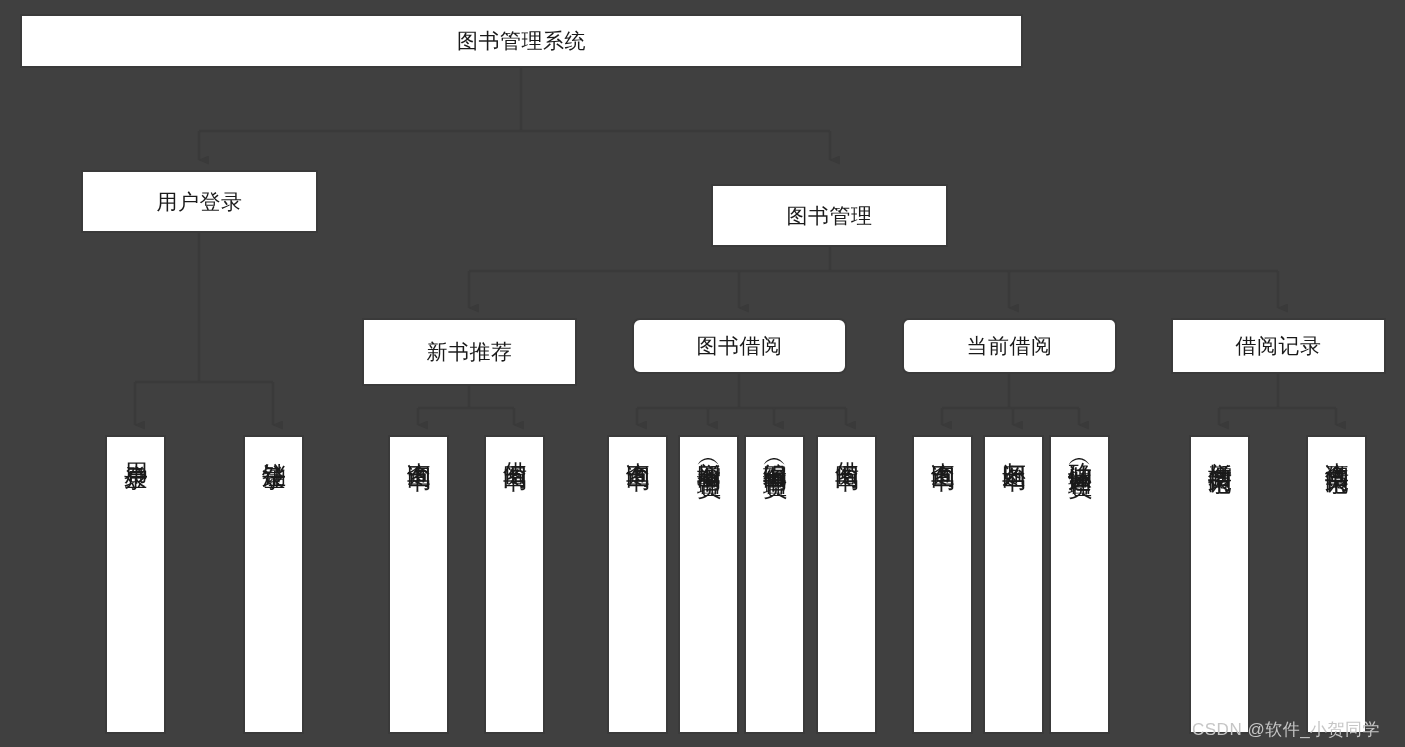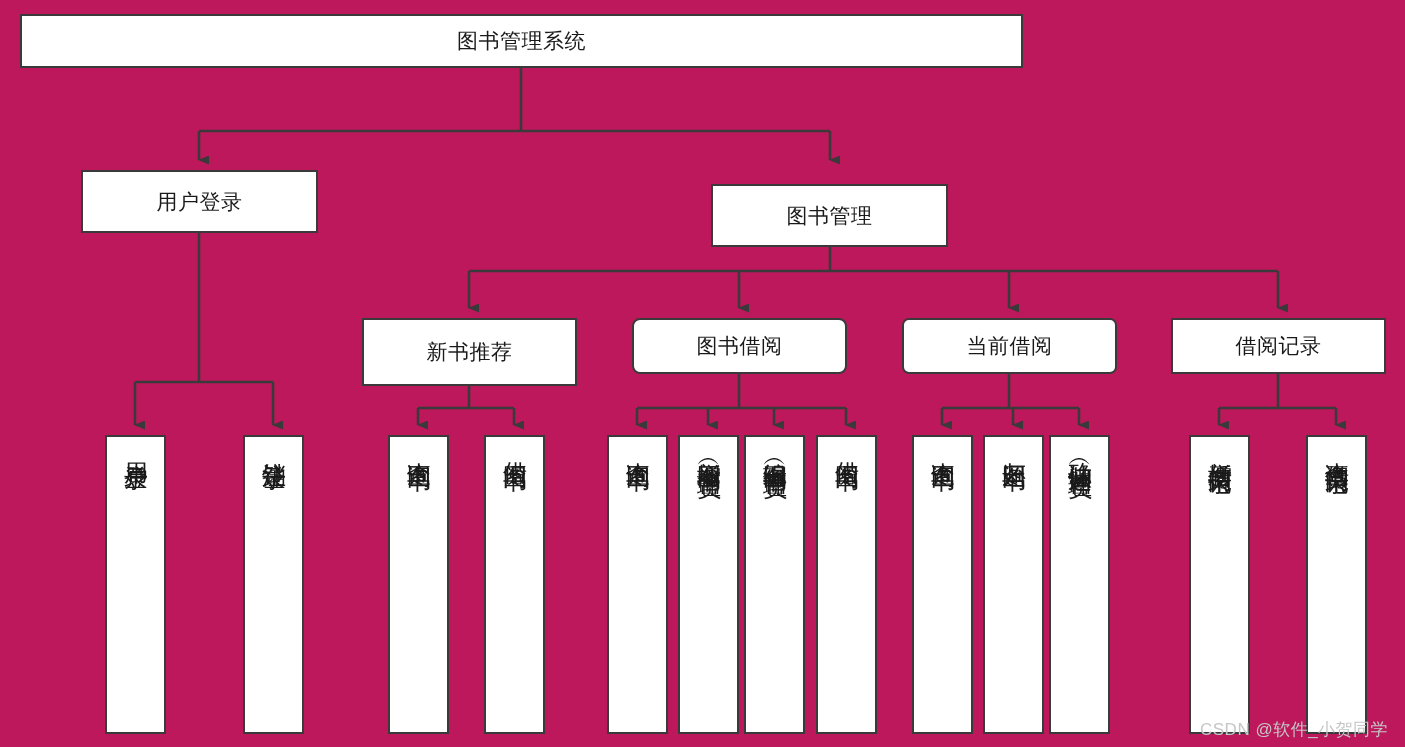--- a/index.html
+++ b/index.html
@@ -7,21 +7,21 @@
     padding: 0;
     background: #ffffff;
   }
   body {
     font-family: "Liberation Sans", "DejaVu Sans", sans-serif;
   }
   #diagram-root {
     position: relative;
     width: 1405px;
     height: 747px;
-    background: #be185d;
+    background: #404040;
     overflow: hidden;
   }
   svg#diagram-svg {
     position: absolute;
     top: 0;
     left: 0;
     width: 1405px;
     height: 747px;
     display: block;
   }
@@ -192,15 +192,15 @@
   <div class="node-box leaf" style="left:1049px; top:435px; width:61px; height:299px;">
     <span class="node-label-v">确认归还（管理员）</span>
   </div>
   <div class="node-box leaf" style="left:1189px; top:435px; width:61px; height:299px;">
     <span class="node-label-v">新增借阅记录</span>
   </div>
   <div class="node-box leaf" style="left:1306px; top:435px; width:61px; height:299px;">
     <span class="node-label-v">查询借阅记录</span>
   </div>
 
-  <div class="watermark" style="left:1192px; top:718px;margin-left:8px;">CSDN @软件_小贺同学</div>
+  <div class="watermark" style="left:1192px; top:718px;">CSDN @软件_小贺同学</div>
 
 </div>
 
 </body></html>

